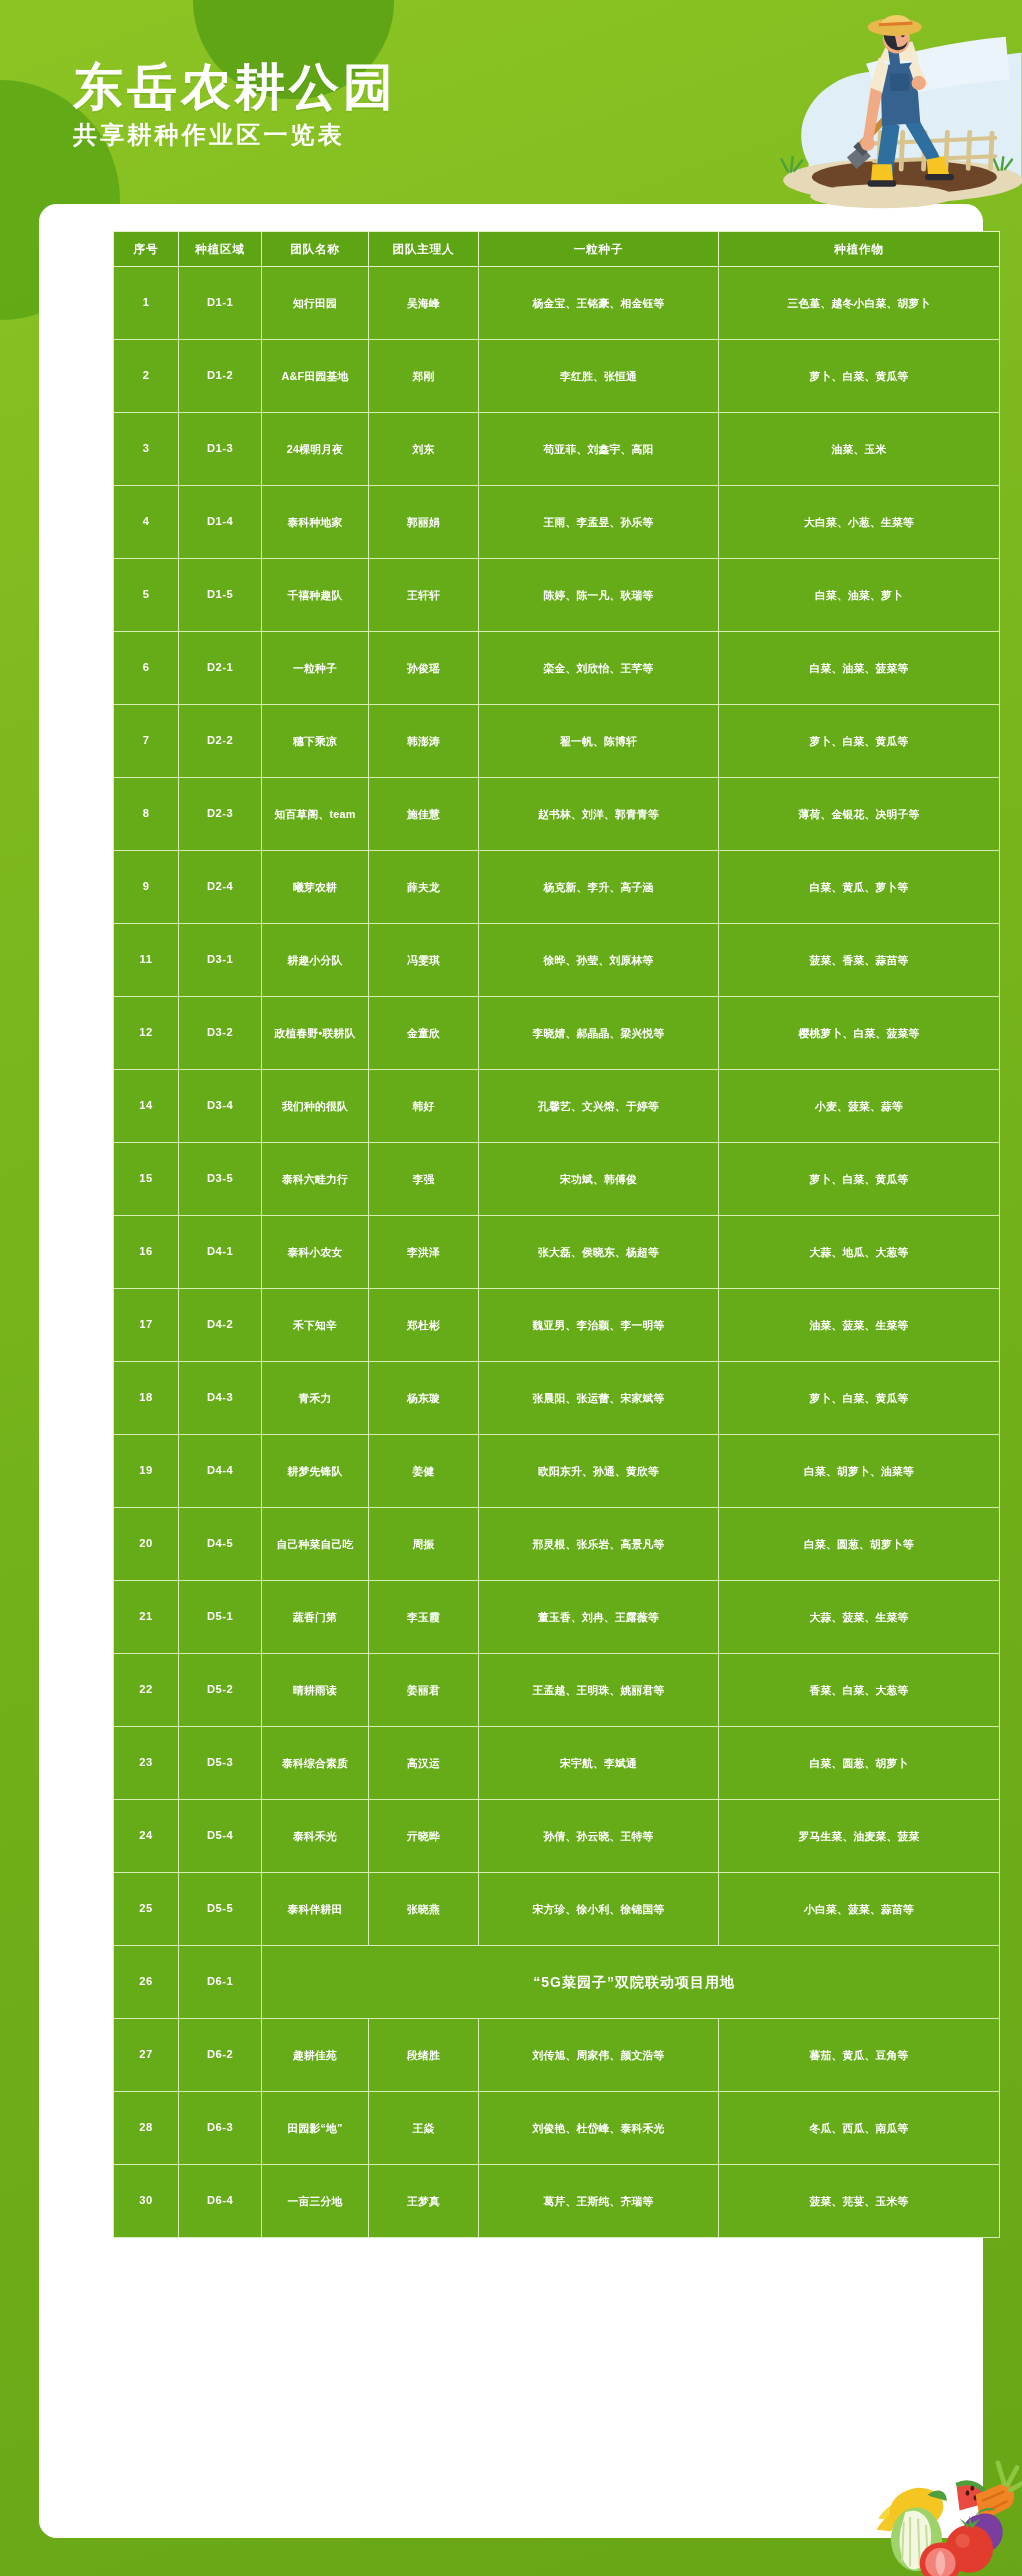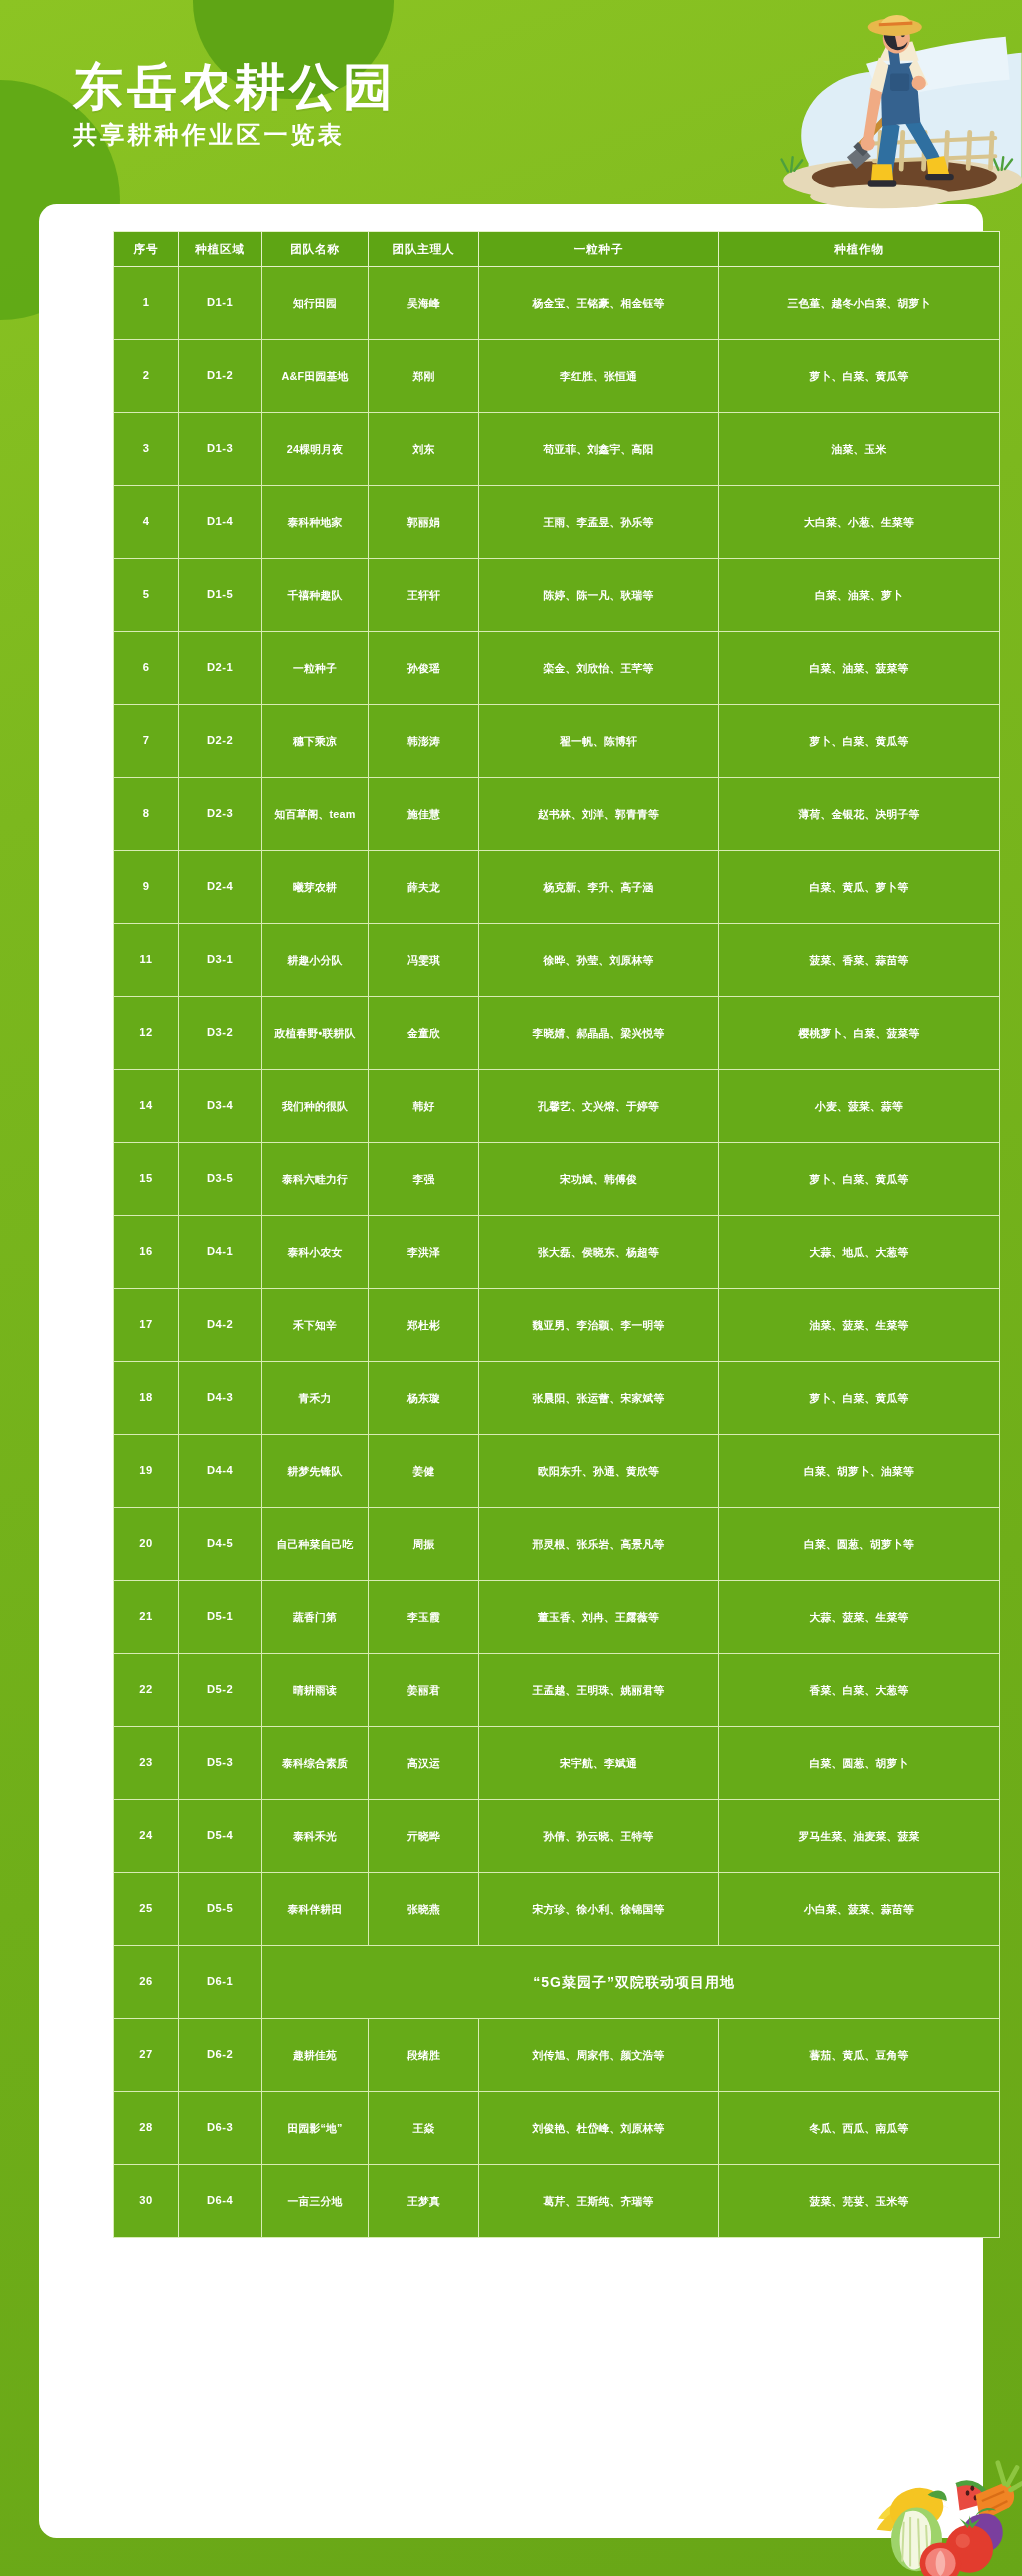--- a/index.html
+++ b/index.html
@@ -452,21 +452,21 @@
             <td class="col-team">趣耕佳苑</td>
             <td class="col-lead">段绪胜</td>
             <td class="col-member">刘传旭、周家伟、颜文浩等</td>
             <td class="col-crop">蕃茄、黄瓜、豆角等</td>
           </tr>
           <tr>
             <td class="col-no">28</td>
             <td class="col-zone">D6-3</td>
             <td class="col-team">田园影“地”</td>
             <td class="col-lead">王焱</td>
-            <td class="col-member">刘俊艳、杜岱峰、刘原林等</td>
+            <td class="col-member">刘俊艳、杜岱峰、泰科禾光</td>
             <td class="col-crop">冬瓜、西瓜、南瓜等</td>
           </tr>
           <tr>
             <td class="col-no">30</td>
             <td class="col-zone">D6-4</td>
             <td class="col-team">一亩三分地</td>
             <td class="col-lead">王梦真</td>
             <td class="col-member">葛芹、王斯纯、齐瑞等</td>
             <td class="col-crop">菠菜、芫荽、玉米等</td>
           </tr>

